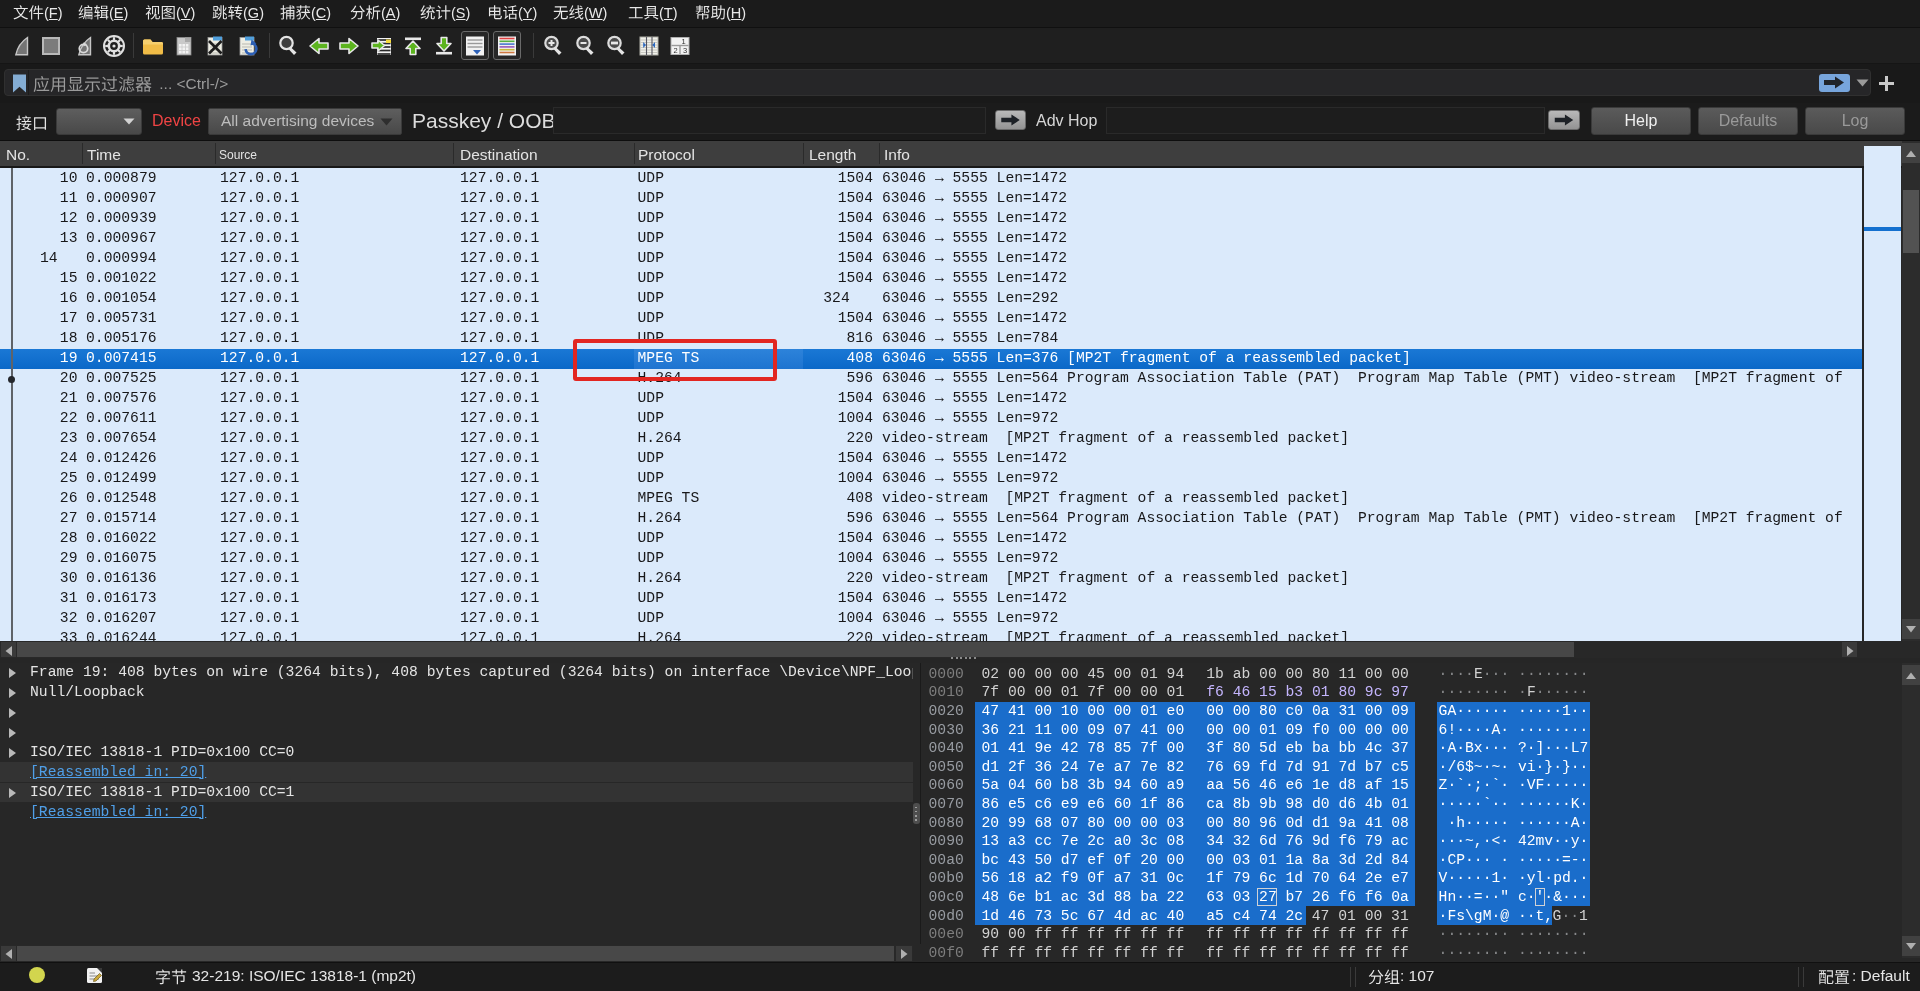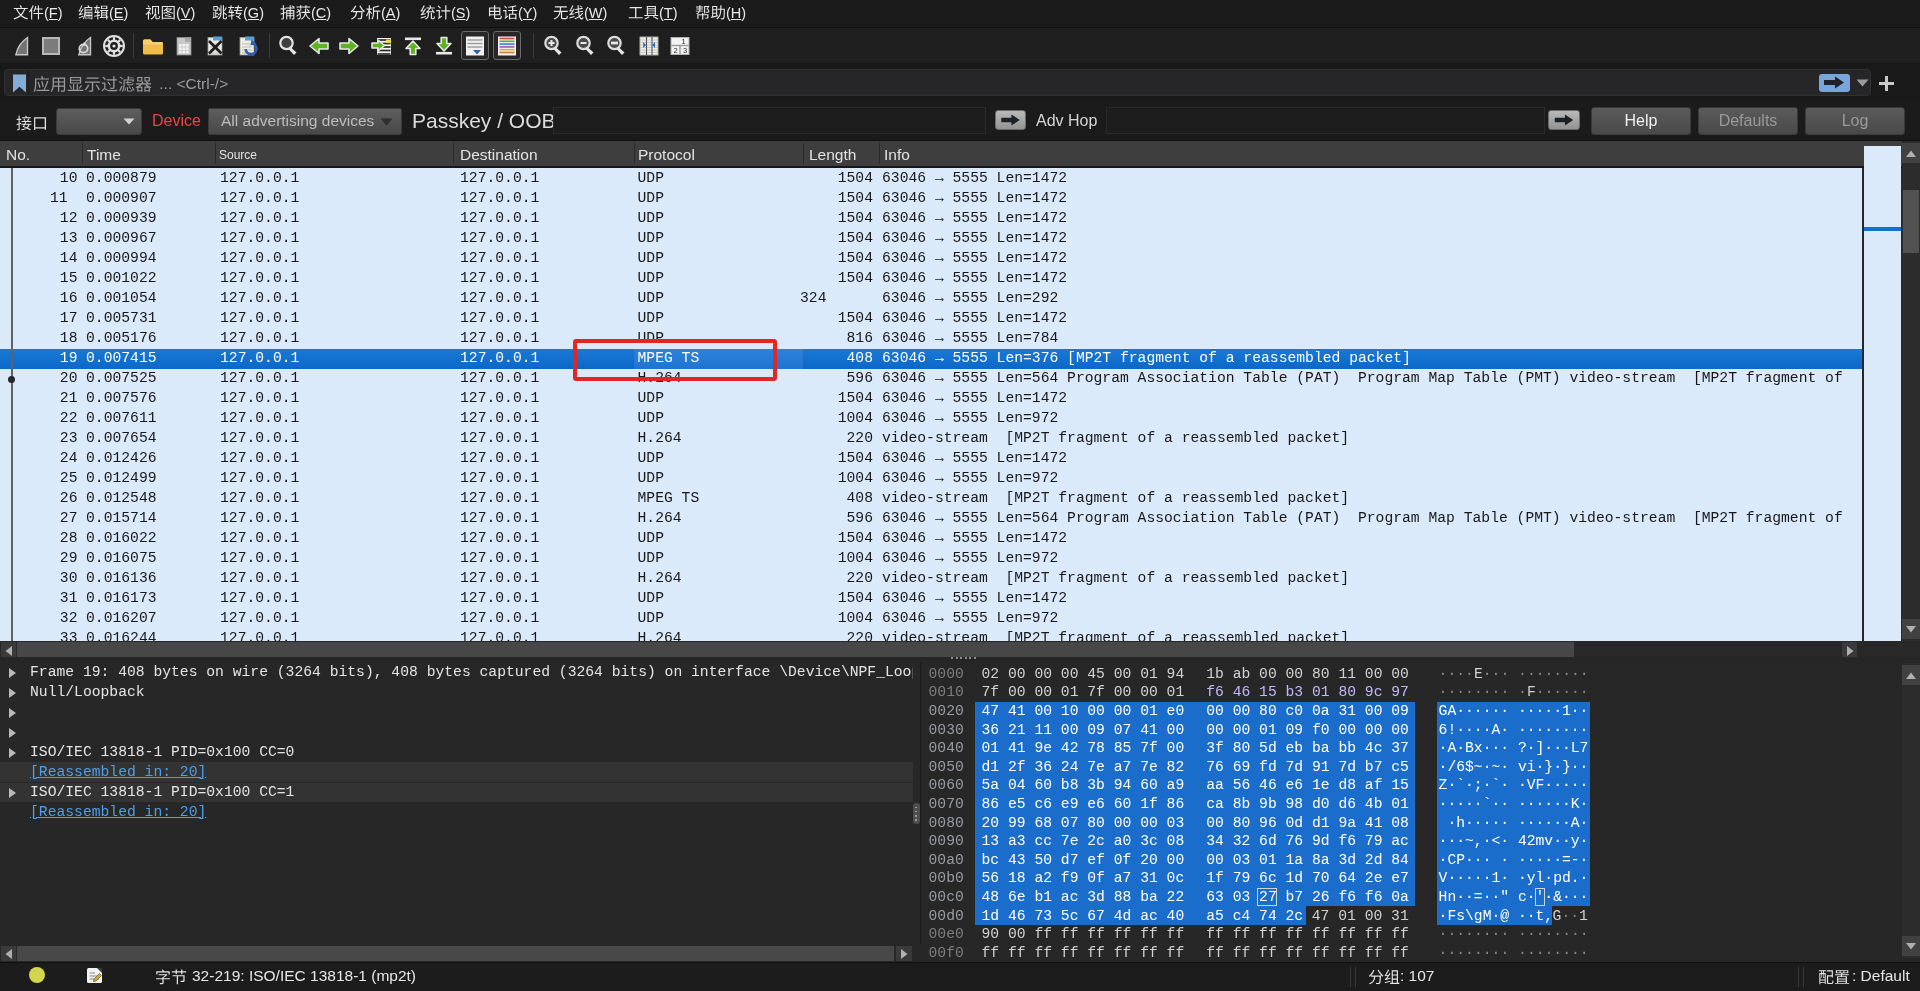--- a/index.html
+++ b/index.html
@@ -341,21 +341,21 @@
 <div class="row mono" style="top:0px;color:#18181a">
 <span class="a" style="left:40px;top:0;width:37.5px;text-align:right">10</span>
 <span class="a" style="left:86px;top:0">0.000879</span>
 <span class="a" style="left:220px;top:0">127.0.0.1</span>
 <span class="a" style="left:460px;top:0">127.0.0.1</span>
 <span class="a" style="left:637.5px;top:0">UDP</span>
 <span class="a" style="left:800px;top:0;width:73px;text-align:right">1504</span>
 <span class="a" style="left:882px;top:0;width:968px;overflow:hidden">63046 → 5555 Len=1472</span>
 </div>
 <div class="row mono" style="top:20px;color:#18181a">
-<span class="a" style="left:40px;top:0;width:37.5px;text-align:center">11</span>
+<span class="a" style="left:40px;top:0;width:37.5px;text-align:right">11</span>
 <span class="a" style="left:86px;top:0">0.000907</span>
 <span class="a" style="left:220px;top:0">127.0.0.1</span>
 <span class="a" style="left:460px;top:0">127.0.0.1</span>
 <span class="a" style="left:637.5px;top:0">UDP</span>
 <span class="a" style="left:800px;top:0;width:73px;text-align:right">1504</span>
 <span class="a" style="left:882px;top:0;width:968px;overflow:hidden">63046 → 5555 Len=1472</span>
 </div>
 <div class="row mono" style="top:40px;color:#18181a">
 <span class="a" style="left:40px;top:0;width:37.5px;text-align:right">12</span>
 <span class="a" style="left:86px;top:0">0.000939</span>
@@ -368,21 +368,21 @@
 <div class="row mono" style="top:60px;color:#18181a">
 <span class="a" style="left:40px;top:0;width:37.5px;text-align:right">13</span>
 <span class="a" style="left:86px;top:0">0.000967</span>
 <span class="a" style="left:220px;top:0">127.0.0.1</span>
 <span class="a" style="left:460px;top:0">127.0.0.1</span>
 <span class="a" style="left:637.5px;top:0">UDP</span>
 <span class="a" style="left:800px;top:0;width:73px;text-align:right">1504</span>
 <span class="a" style="left:882px;top:0;width:968px;overflow:hidden">63046 → 5555 Len=1472</span>
 </div>
 <div class="row mono" style="top:80px;color:#18181a">
-<span class="a" style="left:40px;top:0;width:37.5px;text-align:right">14</span>
+<span class="a" style="left:40px;top:0;width:37.5px;">14</span>
 <span class="a" style="left:86px;top:0">0.000994</span>
 <span class="a" style="left:220px;top:0">127.0.0.1</span>
 <span class="a" style="left:460px;top:0">127.0.0.1</span>
 <span class="a" style="left:637.5px;top:0">UDP</span>
 <span class="a" style="left:800px;top:0;width:73px;text-align:right">1504</span>
 <span class="a" style="left:882px;top:0;width:968px;overflow:hidden">63046 → 5555 Len=1472</span>
 </div>
 <div class="row mono" style="top:100px;color:#18181a">
 <span class="a" style="left:40px;top:0;width:37.5px;text-align:right">15</span>
 <span class="a" style="left:86px;top:0">0.001022</span>
@@ -391,21 +391,21 @@
 <span class="a" style="left:637.5px;top:0">UDP</span>
 <span class="a" style="left:800px;top:0;width:73px;text-align:right">1504</span>
 <span class="a" style="left:882px;top:0;width:968px;overflow:hidden">63046 → 5555 Len=1472</span>
 </div>
 <div class="row mono" style="top:120px;color:#18181a">
 <span class="a" style="left:40px;top:0;width:37.5px;text-align:right">16</span>
 <span class="a" style="left:86px;top:0">0.001054</span>
 <span class="a" style="left:220px;top:0">127.0.0.1</span>
 <span class="a" style="left:460px;top:0">127.0.0.1</span>
 <span class="a" style="left:637.5px;top:0">UDP</span>
-<span class="a" style="left:800px;top:0;width:73px;text-align:left">324</span>
+<span class="a" style="left:800px;top:0;width:73px;text-align:center">324</span>
 <span class="a" style="left:882px;top:0;width:968px;overflow:hidden">63046 → 5555 Len=292</span>
 </div>
 <div class="row mono" style="top:140px;color:#18181a">
 <span class="a" style="left:40px;top:0;width:37.5px;text-align:right">17</span>
 <span class="a" style="left:86px;top:0">0.005731</span>
 <span class="a" style="left:220px;top:0">127.0.0.1</span>
 <span class="a" style="left:460px;top:0">127.0.0.1</span>
 <span class="a" style="left:637.5px;top:0">UDP</span>
 <span class="a" style="left:800px;top:0;width:73px;text-align:right">1504</span>
 <span class="a" style="left:882px;top:0;width:968px;overflow:hidden">63046 → 5555 Len=1472</span>

